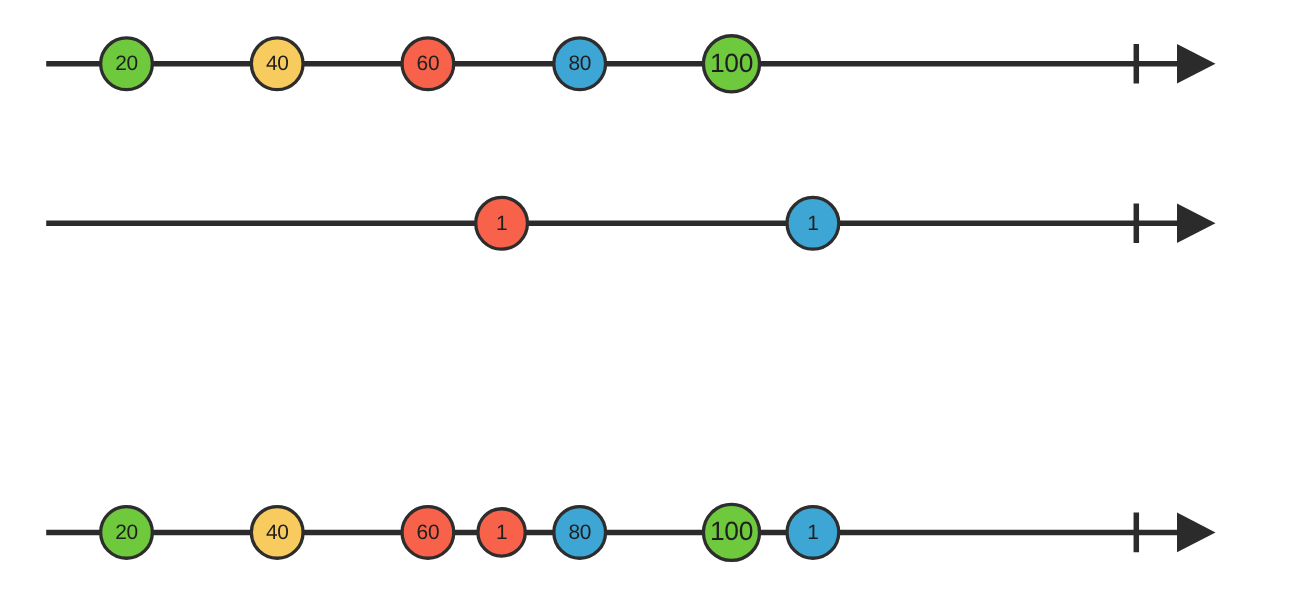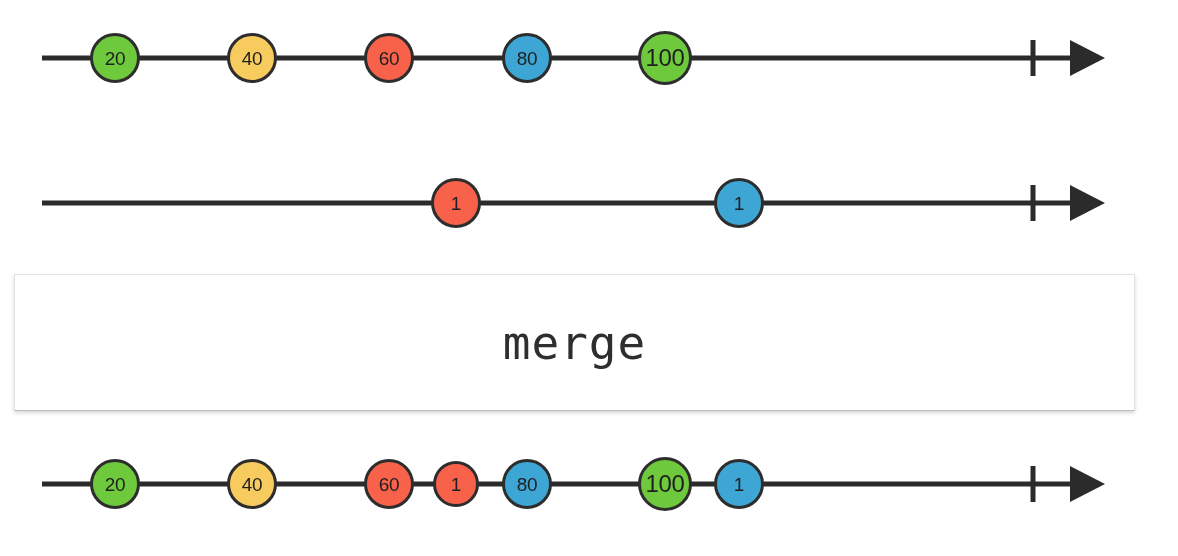--- a/index.html
+++ b/index.html
@@ -135,23 +135,20 @@
     <div class="marbles">
         <div class="marble" style="left: 456px; top: 48px; background: rgb(248, 98, 74);">
           <span>1</span>
         </div>
         <div class="marble" style="left: 739px; top: 48px; background: rgb(62, 166, 212);">
           <span>1</span>
         </div>
       </div>
   </div>
 
-  <div class="operator-box">
-    <span class="operator-label">merge</span>
-  </div>
 
   <div class="timeline tl-row-3">
     <svg class="tl-svg" width="1178" height="96" viewBox="0 0 1178 96">
       <line x1="42" y1="48" x2="1083" y2="48" stroke="#2b2b2b" stroke-width="5"></line>
       <line x1="1033" y1="30" x2="1033" y2="66" stroke="#2b2b2b" stroke-width="5"></line>
       <polygon points="1070,30 1105,48 1070,66" fill="#2b2b2b"></polygon>
     </svg>
     <div class="marbles">
         <div class="marble" style="left: 115px; top: 48px; background: rgb(111, 201, 60);">
           <span>20</span>

